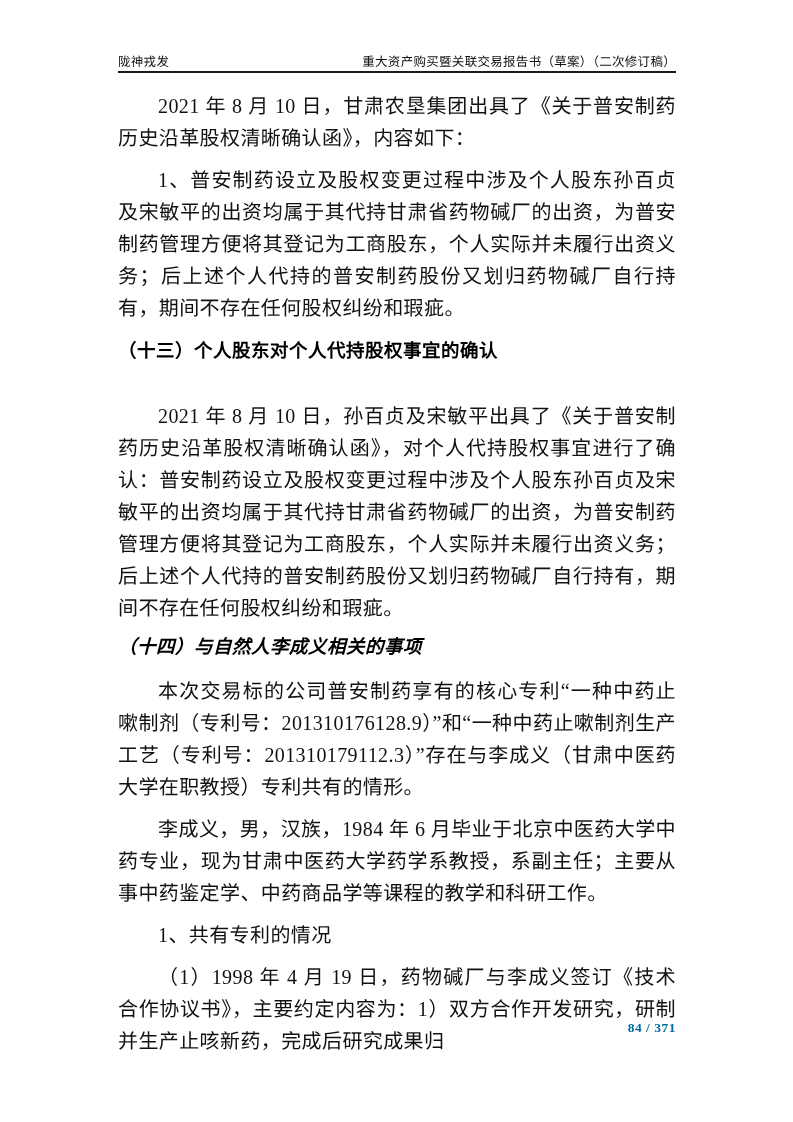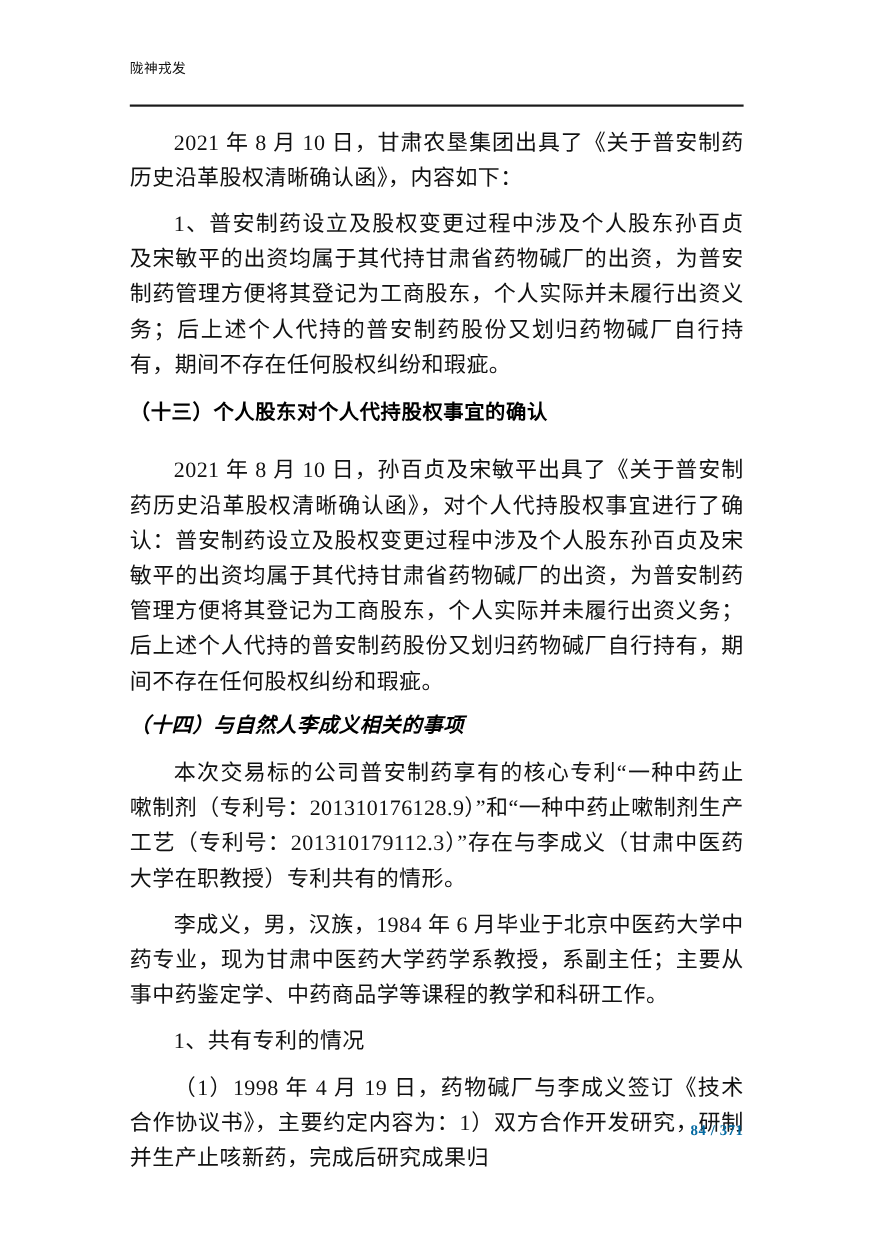--- a/index.html
+++ b/index.html
@@ -17,21 +17,21 @@
     font-family: "Liberation Serif", serif;
     box-sizing: border-box;
     padding: 0 117px 0 118px;
     overflow: hidden;
   }
   .doc-header {
     display: flex;
     justify-content: space-between;
     align-items: flex-end;
     padding-top: 54px;
-    padding-bottom: 24px;
+    padding-bottom: 0;
     border-bottom: 2px solid #1a1a1a;
     font-size: 12.5px;
     line-height: 17px;
     color: #111111;
     letter-spacing: 0.3px;
   }
   .doc-header .hdr-left {
     white-space: nowrap;
   }
   .doc-header .hdr-right {
@@ -53,21 +53,21 @@
   .section-heading {
     font-family: "Liberation Sans", sans-serif;
     font-weight: bold;
     font-size: 18.5px;
     line-height: 26px;
     letter-spacing: 0.5px;
     color: #000000;
     text-indent: 0;
   }
   .section-heading.h-13 {
-    margin: 14px 0 24px 0;
+    margin: 14px 0 36px 0;
   }
   .section-heading.h-14 {
     margin: 9px 0 15px 0;
     font-style: italic;
   }
   .doc-footer {
     position: absolute;
     top: 1020px;
     right: 117px;
     font-size: 13.5px;
@@ -76,20 +76,21 @@
     letter-spacing: 0.5px;
   }
 </style>
 </head>
 <body>
 
 <div class="page">
 
   <header class="doc-header">
     <span class="hdr-left">陇神戎发</span>
+    <span class="hdr-right">重大资产购买暨关联交易报告书（草案）（二次修订稿）</span>
   </header>
 
   <main class="doc-body">
 
     <p class="para">2021 年 8 月 10 日，甘肃农垦集团出具了《关于普安制药历史沿革股权清晰确认函》，内容如下：</p>
 
     <p class="para">1、普安制药设立及股权变更过程中涉及个人股东孙百贞及宋敏平的出资均属于其代持甘肃省药物碱厂的出资，为普安制药管理方便将其登记为工商股东，个人实际并未履行出资义务；后上述个人代持的普安制药股份又划归药物碱厂自行持有，期间不存在任何股权纠纷和瑕疵。</p>
 
 
     <h2 class="section-heading h-13">（十三）个人股东对个人代持股权事宜的确认</h2>

